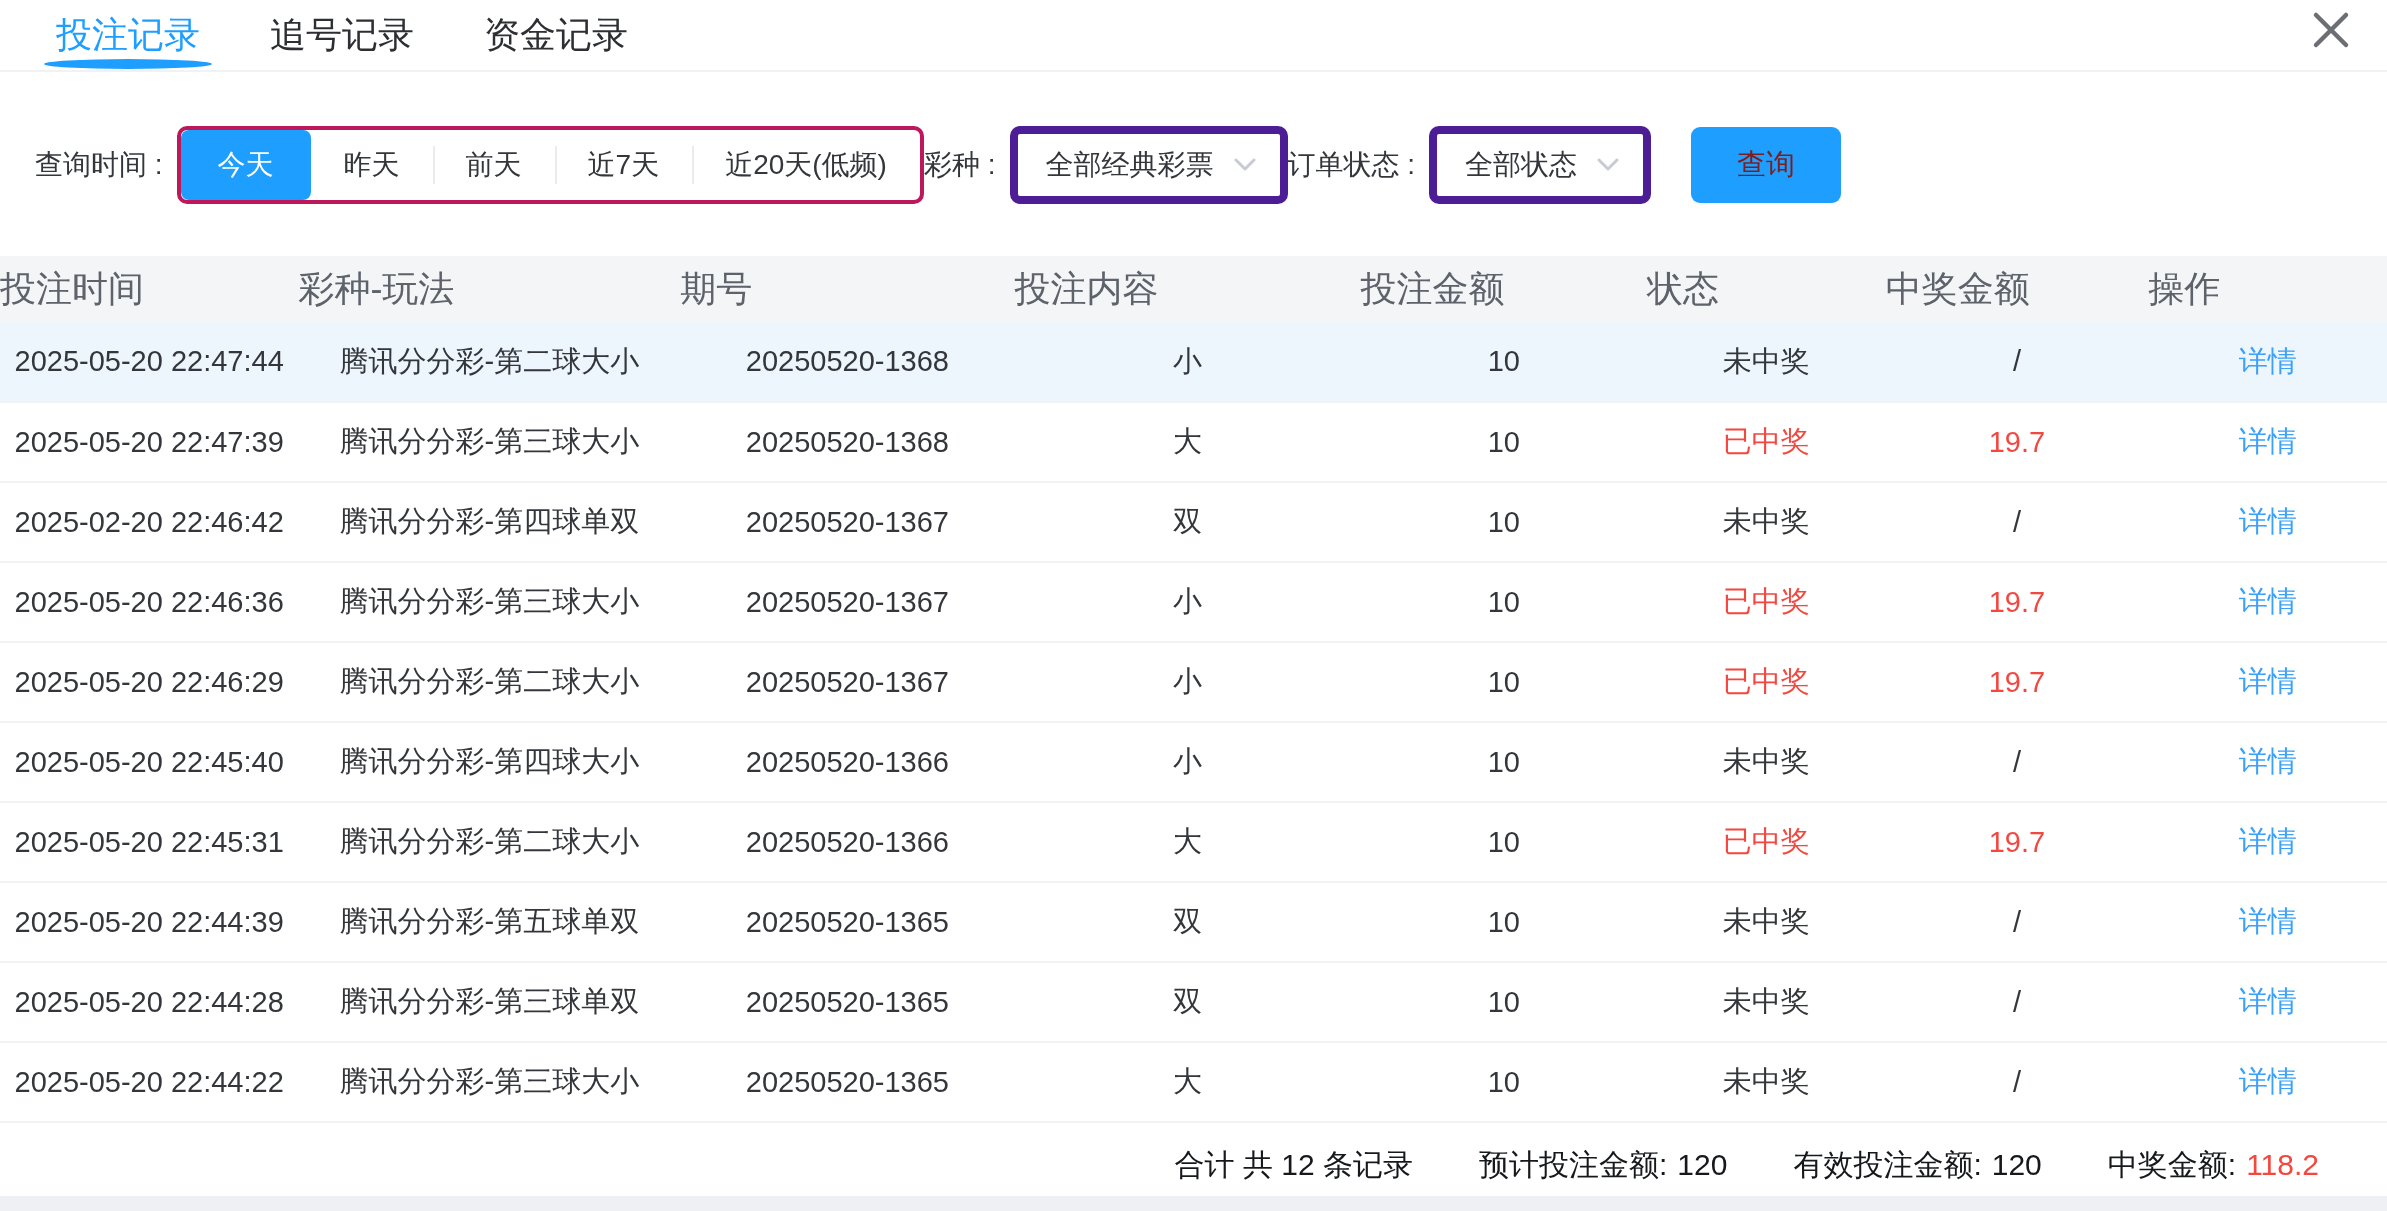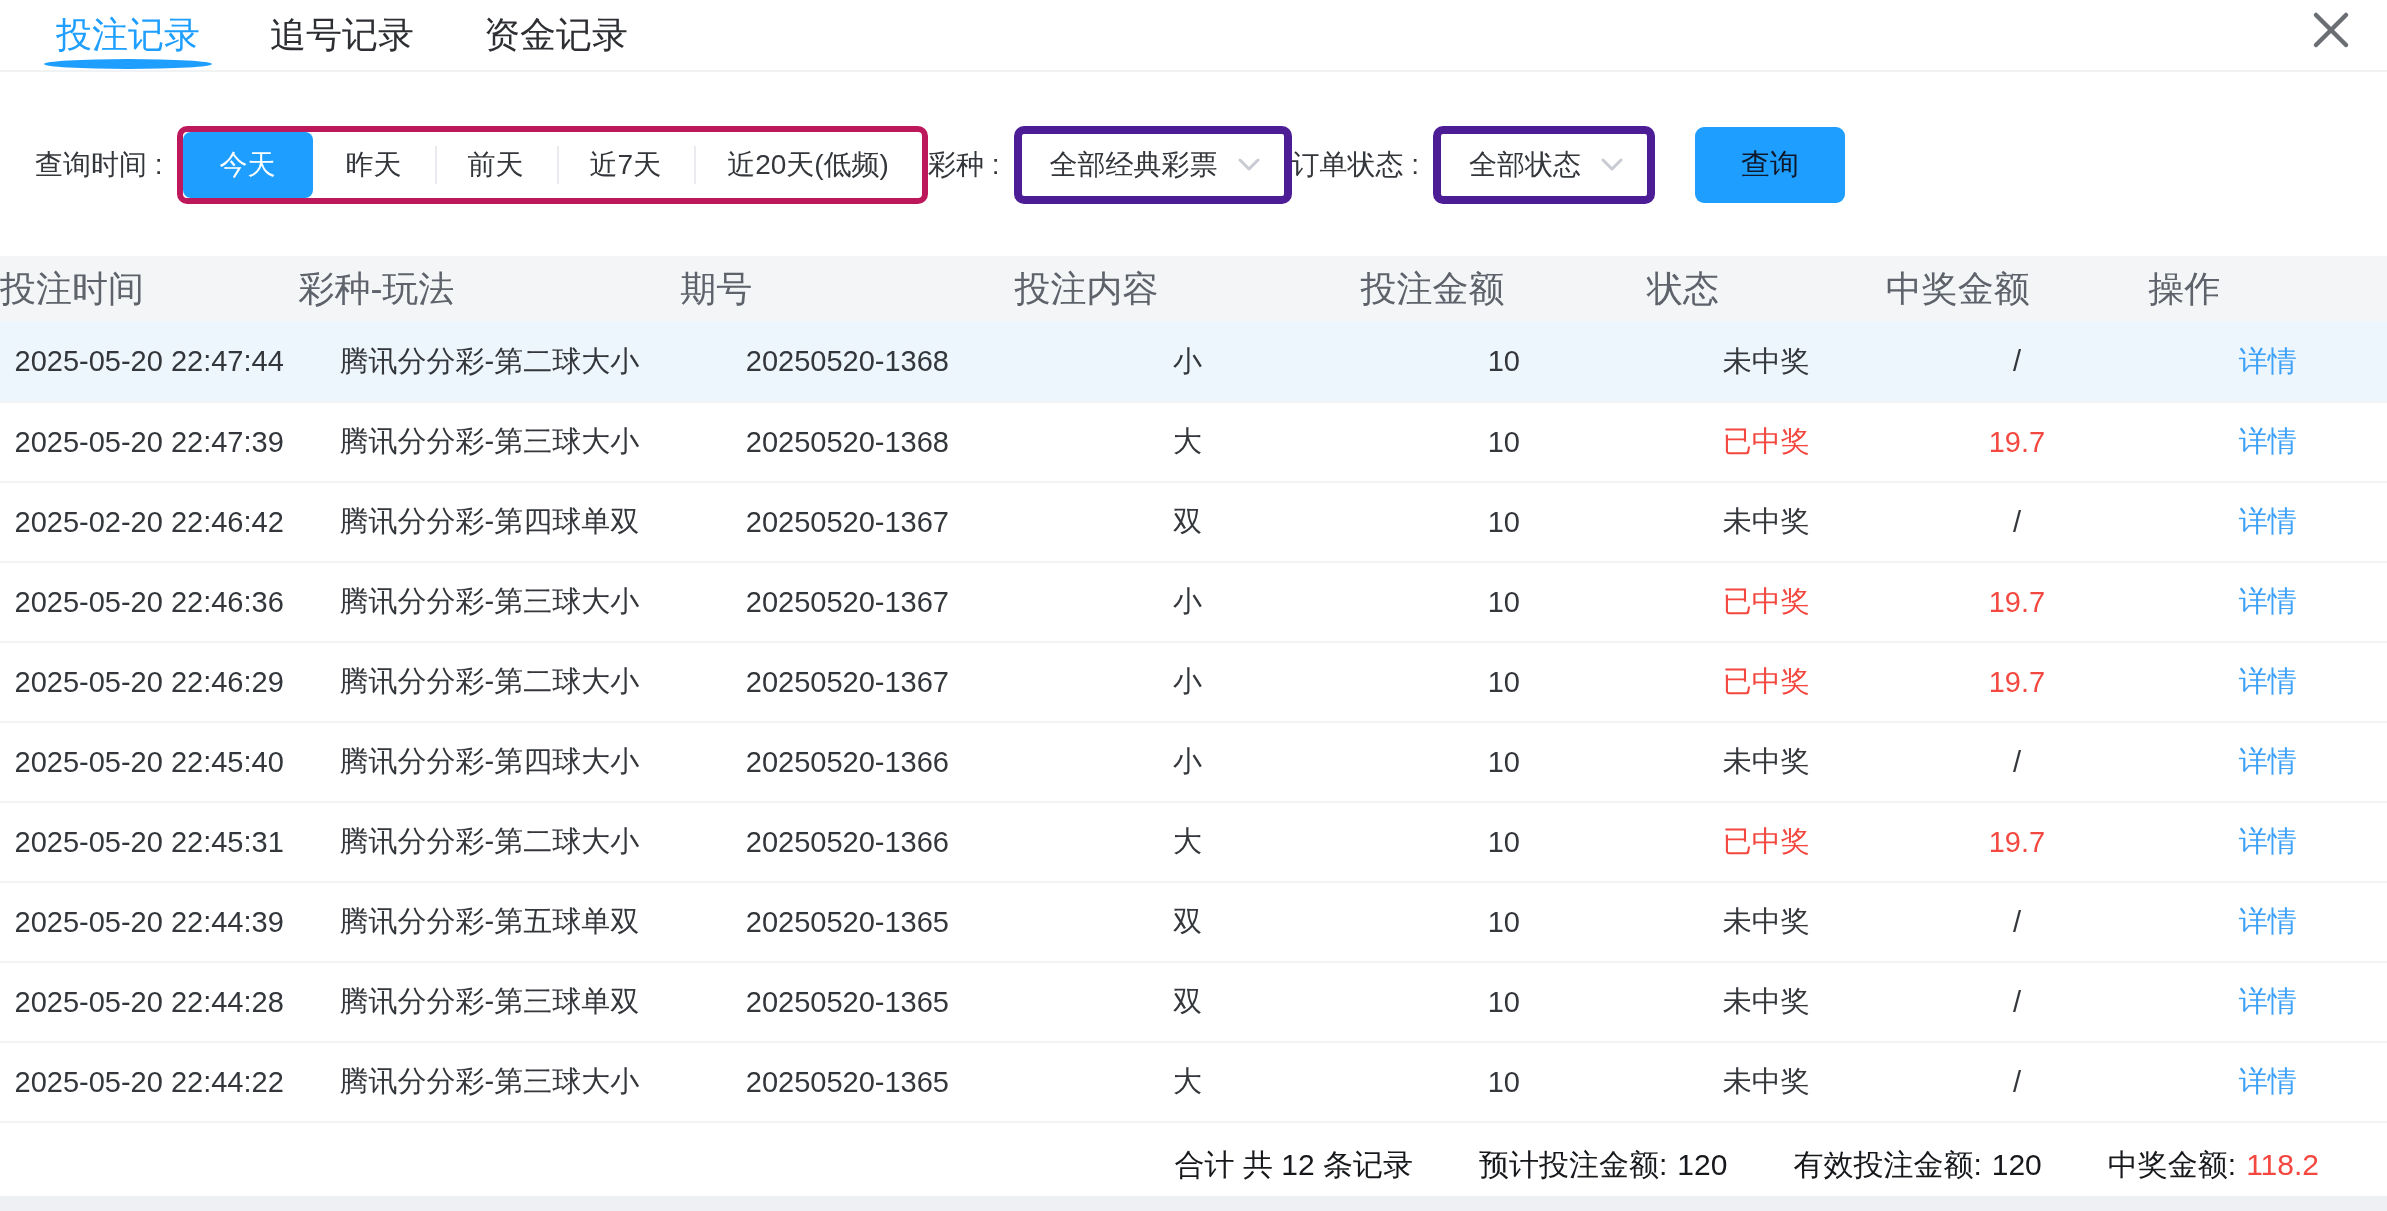--- a/index.html
+++ b/index.html
@@ -14,34 +14,34 @@
          height:72px; display:flex; align-items:center; }
   .tab.active { color:#1e9fff; }
   .tab.active .tab-underline { position:absolute; left:50%; transform:translateX(-50%);
          bottom:2px; width:168px; height:10px; background:#1e9fff; border-radius:50%; }
   .close-btn { position:absolute; right:32px; top:6px; width:48px; height:48px;
          display:flex; align-items:center; justify-content:center; cursor:pointer; }
 
   
   .filters { display:flex; align-items:center; margin-top:54px; padding-left:35px; }
   .filter-label { font-size:28px; color:#33363a; white-space:nowrap; }
-  .date-group { display:flex; align-items:stretch; border:6px solid #be185d;
+  .date-group { display:flex; align-items:stretch; border:4px solid #be185d;
          border-radius:10px; margin-left:14px; height:78px; overflow:hidden; background:#fff; }
   .date-opt { display:flex; align-items:center; padding:0 33px; font-size:28px;
          color:#33363a; cursor:pointer; position:relative; white-space:nowrap; }
   .date-opt.selected { background:#1e9fff; color:#fff; border-radius:8px; padding:0 37px; }
   .date-opt.sep::before { content:""; position:absolute; left:0; top:50%;
          transform:translateY(-50%); width:2px; height:38px; background:#e9ebee; }
   .select-box { display:flex; align-items:center; gap:20px; border:8px solid #4c1d95;
          border-radius:10px; height:78px; padding:0 24px 0 28px; margin-left:14px;
          font-size:28px; color:#33363a; cursor:pointer; background:#fff; white-space:nowrap; }
   .ml48 { }
   .chevron { width:22px; height:14px; display:inline-block; }
   .query-btn { margin-left:40px; height:76px; padding:0 46px; background:#1e9fff;
-         color:#0f172a; font-size:29px; border:none; border-radius:9px; cursor:pointer;
+         color:#7f1d1d; font-size:29px; border:none; border-radius:9px; cursor:pointer;
          display:flex; align-items:center; }
 
   
   table { width:100%; border-collapse:collapse; margin-top:52px; table-layout:fixed; }
   thead tr { background:#f4f5f7; height:66px; }
   th { font-size:36px; font-weight:400; color:#5d626b; text-align:left; }
   tbody tr { height:80px; border-bottom:2px solid #f2f3f5; }
   tbody tr.highlight { background:#edf5fd; }
   td { font-size:29px; color:#33363a; text-align:center; white-space:nowrap;
        overflow:hidden; }

